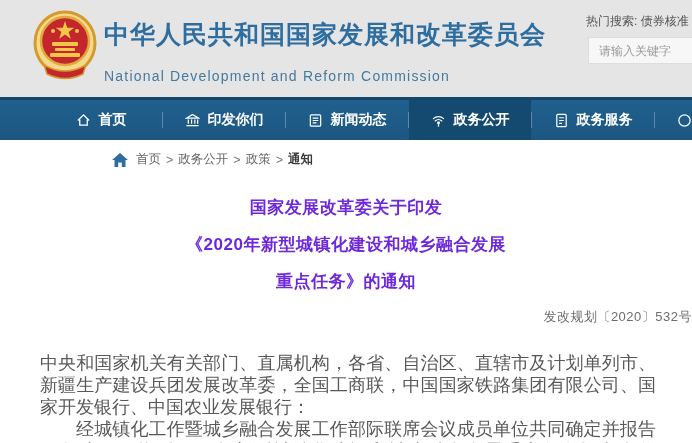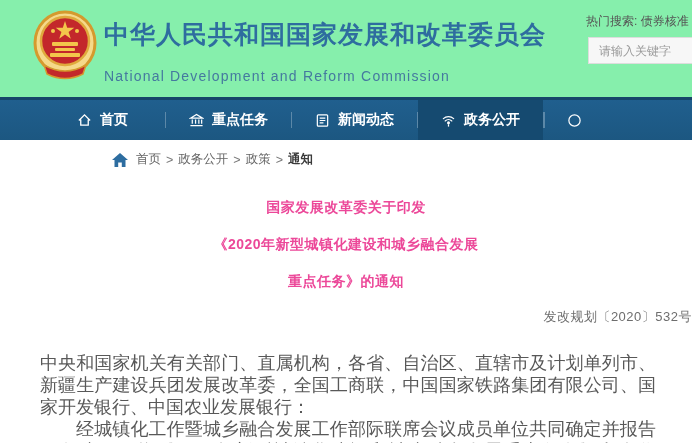--- a/index.html
+++ b/index.html
@@ -1,21 +1,21 @@
 <!DOCTYPE html>
 <html><head>
 <meta charset="utf-8">
 <style>
   * { margin:0; padding:0; box-sizing:border-box; }
   html,body { width:692px; height:443px; overflow:hidden; background:#fff;
     font-family:"Liberation Sans","DejaVu Sans",sans-serif; }
   .page { position:relative; width:692px; height:443px; background:#fff; overflow:hidden; }
 
   
-  .header { position:absolute; top:0; left:0; width:692px; height:97px; background:#86efac; }
+  .header { position:absolute; top:0; left:0; width:692px; height:97px; background:#e5e5e5; }
   .emblem { position:absolute; left:32px; top:9px; width:66px; height:72px; cursor:pointer; }
   .site-titles { position:absolute; left:104px; top:18px; white-space:nowrap; }
   .site-title-zh { font-size:25px; font-weight:bold; color:#2e6d9f; letter-spacing:1px; }
   .site-title-en { font-size:14px; color:#45799f; letter-spacing:1.2px; margin-top:17px; }
 
   .hot-search { position:absolute; left:586px; top:13px; font-size:12px; color:#555; white-space:nowrap; }
   .hot-search a { color:#555; text-decoration:none; cursor:pointer; }
   .search-box { position:absolute; left:588px; top:37px; width:140px; height:27px;
     background:#f7f7f7; border:1px solid #ddd; }
   .search-box input { width:100%; height:100%; border:none; background:transparent;
@@ -37,21 +37,21 @@
   
   .breadcrumb { position:absolute; top:151px; left:112px; display:flex; align-items:center;
     font-size:12.5px; color:#666; }
   .crumb-home-icon { width:16px; height:14px; margin-right:8px; cursor:pointer; }
   .breadcrumb a { color:#666; text-decoration:none; cursor:pointer; }
   .crumb-sep { margin:0 5px; color:#777; }
   .crumb-current { color:#3a3a3a; font-weight:bold; }
 
   
   .doc-title { position:absolute; top:189px; left:0; width:692px; text-align:center;
-    font-size:14px; font-weight:bold; color:#ec4899; line-height:37px; letter-spacing:.5px; }
+    font-size:17px; font-weight:bold; color:#6d28d9; line-height:37px; letter-spacing:.5px; }
   .doc-number { position:absolute; top:308px; left:0; width:692px; text-align:right;
     font-size:13px; color:#6d6d6d; letter-spacing:.5px; }
   .doc-body { position:absolute; top:352px; left:40px; width:616px;
     font-size:18px; color:#585858; line-height:22px; text-align:justify; }
   .doc-body p.indent { text-indent:2em; }
 </style>
 </head>
 <body>
 
 <div class="page">
@@ -87,40 +87,47 @@
       <svg class="nav-icon" viewBox="0 0 16 16">
         <path d="M2 8 L8 2 L14 8 M4 7 V13 H12 V7" fill="none" stroke="#fff" stroke-width="1.4"></path>
       </svg>
       <span>首页</span>
     </div>
     <div class="nav-divider"></div>
     <div class="nav-item">
       <svg class="nav-icon" viewBox="0 0 16 16">
         <path d="M1.5 5.5 L8 1.5 L14.5 5.5 Z M3.5 7 V11.5 M7 7 V11.5 M10.5 7 V11.5 M13.5 7 V11.5 M1.5 13.5 H14.5" fill="none" stroke="#fff" stroke-width="1.3"></path>
       </svg>
-      <span>重点任务</span>
+      <span>印发你们</span>
     </div>
     <div class="nav-divider"></div>
     <div class="nav-item">
       <svg class="nav-icon" viewBox="0 0 16 16">
         <rect x="2.5" y="2" width="11" height="12" rx="1" fill="none" stroke="#fff" stroke-width="1.3"></rect>
         <path d="M5 5.5 H11 M5 8 H11 M5 10.5 H9" stroke="#fff" stroke-width="1.2"></path>
       </svg>
       <span>新闻动态</span>
     </div>
     <div class="nav-divider"></div>
     <div class="nav-item active">
       <svg class="nav-icon" viewBox="0 0 16 16">
         <circle cx="8" cy="10.5" r="1.6" fill="#fff"></circle>
         <path d="M4.5 8.5 a5 5 0 0 1 7 0 M2.5 6 a8 8 0 0 1 11 0" fill="none" stroke="#fff" stroke-width="1.3" stroke-linecap="round"></path>
         <path d="M8 12 V14.5" stroke="#fff" stroke-width="1.3"></path>
       </svg>
       <span>政务公开</span>
     </div>
     <div class="nav-divider"></div>
+    <div class="nav-item">
+      <svg class="nav-icon" viewBox="0 0 16 16">
+        <rect x="3" y="1.5" width="10" height="13" rx="1" fill="none" stroke="#fff" stroke-width="1.3"></rect>
+        <path d="M5.5 5 H10.5 M5.5 8 H10.5 M5.5 11 H8.5" stroke="#fff" stroke-width="1.2"></path>
+      </svg>
+      <span>政务服务</span>
+    </div>
     <div class="nav-divider"></div>
     <div class="nav-partial">
       <svg class="nav-icon" viewBox="0 0 16 16">
         <circle cx="8" cy="8" r="6" fill="none" stroke="#fff" stroke-width="1.3"></circle>
       </svg>
     </div>
   </div>
 
   <div class="breadcrumb">
     <svg class="crumb-home-icon" viewBox="0 0 16 14">

